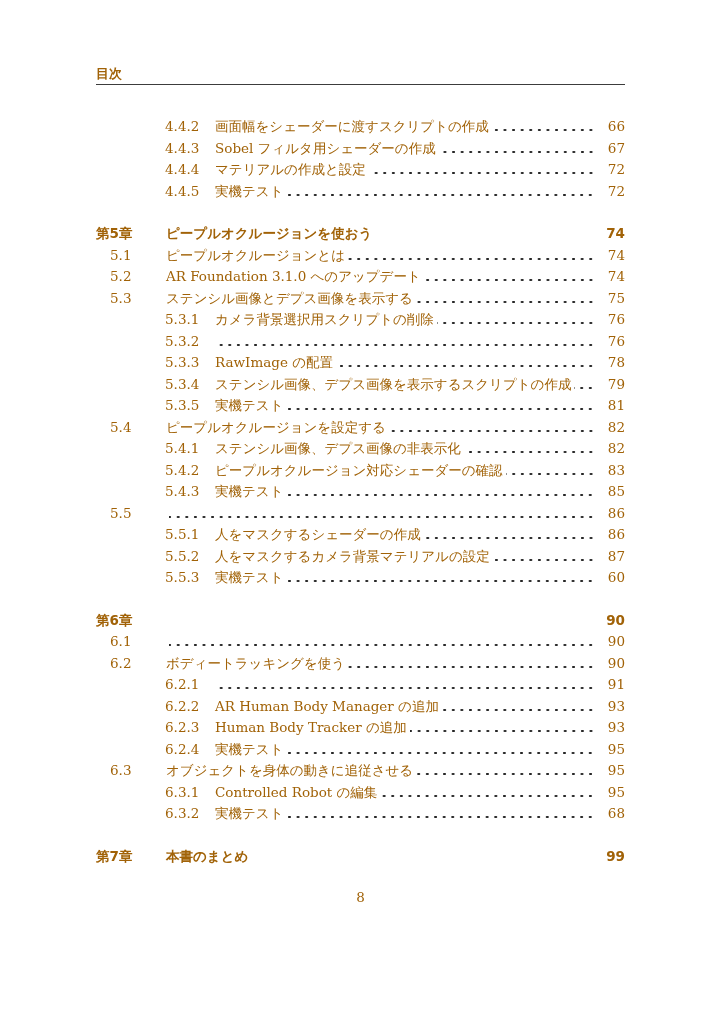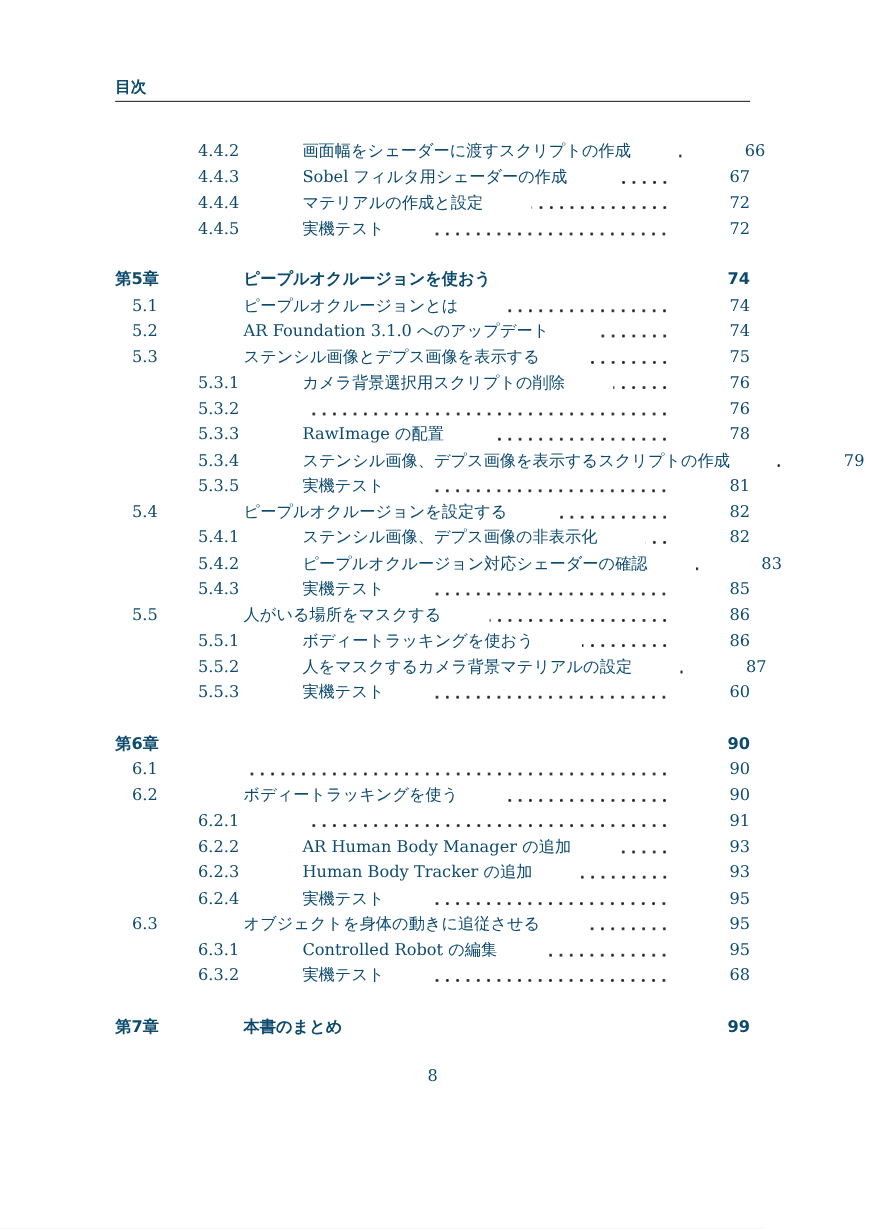--- a/index.html
+++ b/index.html
@@ -6,21 +6,21 @@
     margin: 0;
     padding: 0;
     background: #e8e8e8;
   }
   .page {
     position: relative;
     width: 725px;
     height: 1024px;
     margin: 0 auto;
     background: #ffffff;
-    color: #0c4a6e;
+    color: #a16207;
     overflow: hidden;
     font-family: "DejaVu Serif", "Liberation Serif", serif;
   }
   
   .running-header {
     position: absolute;
     left: 96px;
     right: 100px;
     top: 66px;
     border-bottom: 1px solid #3c3c3c;
@@ -35,21 +35,20 @@
     position: absolute;
     left: 96px;
     right: 100px;
     top: 116px;
   }
   .row {
     display: flex;
     line-height: 21.5px;
     font-size: 13.5px;
     cursor: pointer;
-    gap: 37px;
   }
   .row .num {
     flex: none;
     white-space: nowrap;
   }
   .row .title {
     flex: none;
     white-space: nowrap;
   }
   .row .leader {
@@ -196,27 +195,26 @@
     <span class="pagenum">83</span>
   </div>
       <div class="row subsection">
     <span class="num">5.4.3</span>
     <span class="title">実機テスト</span>
     <span class="leader"></span>
     <span class="pagenum">85</span>
   </div>
       <div class="row section">
     <span class="num">5.5</span>
-    <span class="title">人がいる場所をマスクする</span>
     <span class="leader"></span>
     <span class="pagenum">86</span>
   </div>
       <div class="row subsection">
     <span class="num">5.5.1</span>
-    <span class="title">ボディートラッキングを使おう</span>
+    <span class="title">人をマスクするシェーダーの作成</span>
     <span class="leader"></span>
     <span class="pagenum">86</span>
   </div>
       <div class="row subsection">
     <span class="num">5.5.2</span>
     <span class="title">人をマスクするカメラ背景マテリアルの設定</span>
     <span class="leader"></span>
     <span class="pagenum">87</span>
   </div>
       <div class="row subsection">

